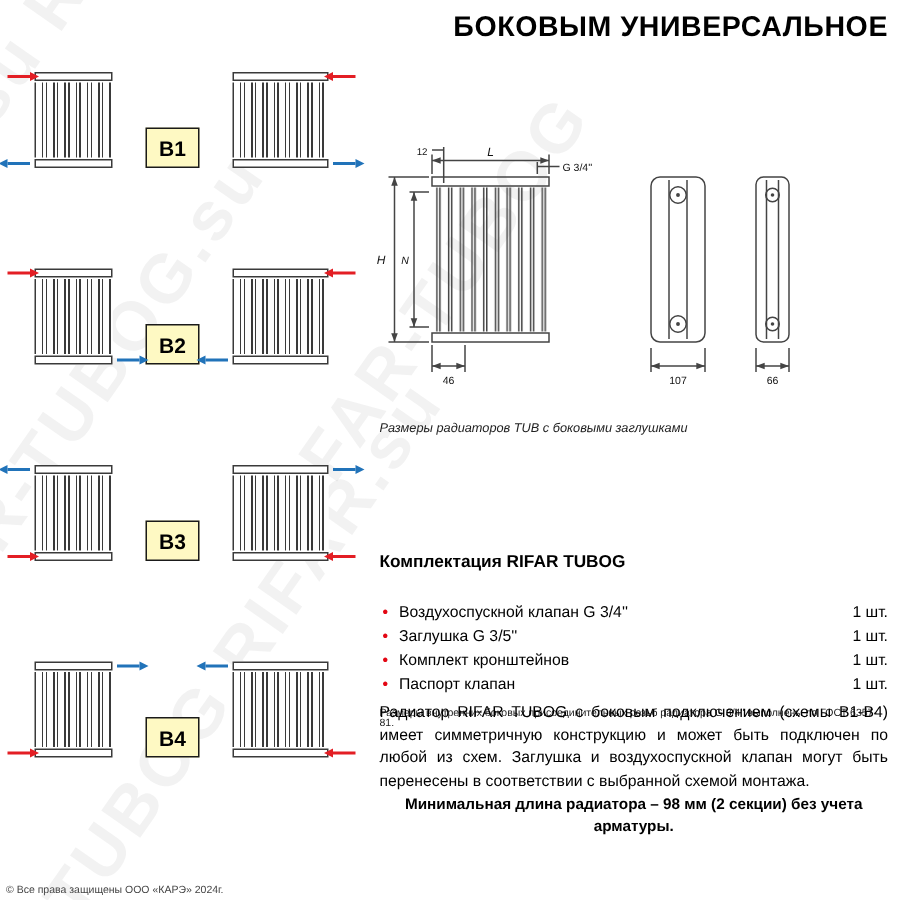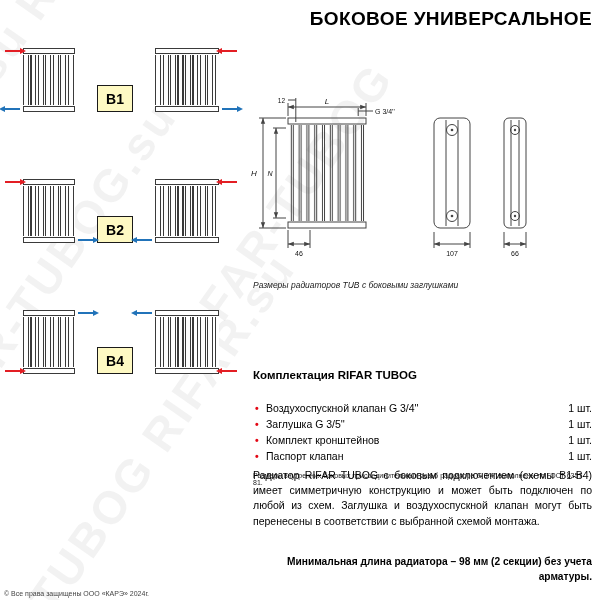--- a/index.html
+++ b/index.html
@@ -50,38 +50,38 @@
   #kit-list{margin-top:16px;}
   .kit-item{display:flex;justify-content:space-between;font-size:10.5px;line-height:1.55;
       padding-left:13px;position:relative;}
   .kit-item::before{content:"•";color:#e30613;position:absolute;left:2px;font-weight:bold;}
   .kit-qty{white-space:nowrap;}
   .kit-note{font-size:7px;margin-top:7px;color:#222;}
 
   
   .descr{position:absolute;left:253px;top:468px;width:339px;z-index:1;
       font-size:10.5px;line-height:1.45;text-align:justify;}
-  .descr .min{font-weight:bold;font-size:10.2px;margin-top:26px;text-align:right;}
+  .descr .min{font-weight:bold;font-size:10.2px;margin-top:1px;text-align:center;}
 
   .copyright{position:absolute;left:4px;bottom:3px;z-index:2;font-size:7px;color:#444;}
 </style>
 </head>
 <body>
 
 <div class="page">
 
   <div id="watermarks">
       <div class="wm" style="left: -80px; top: 430px; transform: rotate(-55deg);">RIFAR-TUBOG.su</div>
       <div class="wm" style="left: 40px; top: 580px; transform: rotate(-55deg);">TUBOG RIFAR.su</div>
       <div class="wm" style="left: 180px; top: 330px; transform: rotate(-55deg);">RIFAR-TUBOG</div>
       <div class="wm" style="left: -130px; top: 210px; transform: rotate(-55deg);">TUBOG.su RIFAR</div>
     </div>
 
   <div class="hdr">
-    <div>БОКОВОЕ УНИВЕРСАЛЬНОЕ</div>
+    <div>БОКОВЫМ УНИВЕРСАЛЬНОЕ</div>
   </div>
 
   <div class="schemes" id="schemes">
       <div class="scheme-row">
         <div class="rad-wrap">
           <div class="radiator rad-a">
             <div class="rad-header"></div>
             <div class="rad-tubes"></div>
             <div class="rad-header"></div>
           </div>
@@ -111,20 +111,41 @@
         </div>
         <div class="scheme-label">В2</div>
         <div class="rad-wrap">
           <div class="radiator rad-b">
             <div class="rad-header"></div>
             <div class="rad-tubes"></div>
             <div class="rad-header"></div>
           </div>
           <div class="arrow pos-top-right dir-left" style="color: rgb(227, 30, 36);"></div>
           <div class="arrow pos-bottom-left dir-left" style="color: rgb(33, 115, 185);"></div>
+        </div>
+      </div>
+      <div class="scheme-row">
+        <div class="rad-wrap">
+          <div class="radiator rad-a">
+            <div class="rad-header"></div>
+            <div class="rad-tubes"></div>
+            <div class="rad-header"></div>
+          </div>
+          <div class="arrow pos-bottom-left dir-right" style="color: rgb(227, 30, 36);"></div>
+          <div class="arrow pos-top-left dir-left" style="color: rgb(33, 115, 185);"></div>
+        </div>
+        <div class="scheme-label">В3</div>
+        <div class="rad-wrap">
+          <div class="radiator rad-b">
+            <div class="rad-header"></div>
+            <div class="rad-tubes"></div>
+            <div class="rad-header"></div>
+          </div>
+          <div class="arrow pos-bottom-right dir-left" style="color: rgb(227, 30, 36);"></div>
+          <div class="arrow pos-top-right dir-right" style="color: rgb(33, 115, 185);"></div>
         </div>
       </div>
       <div class="scheme-row">
         <div class="rad-wrap">
           <div class="radiator rad-a">
             <div class="rad-header"></div>
             <div class="rad-tubes"></div>
             <div class="rad-header"></div>
           </div>
           <div class="arrow pos-bottom-left dir-right" style="color: rgb(227, 30, 36);"></div>

